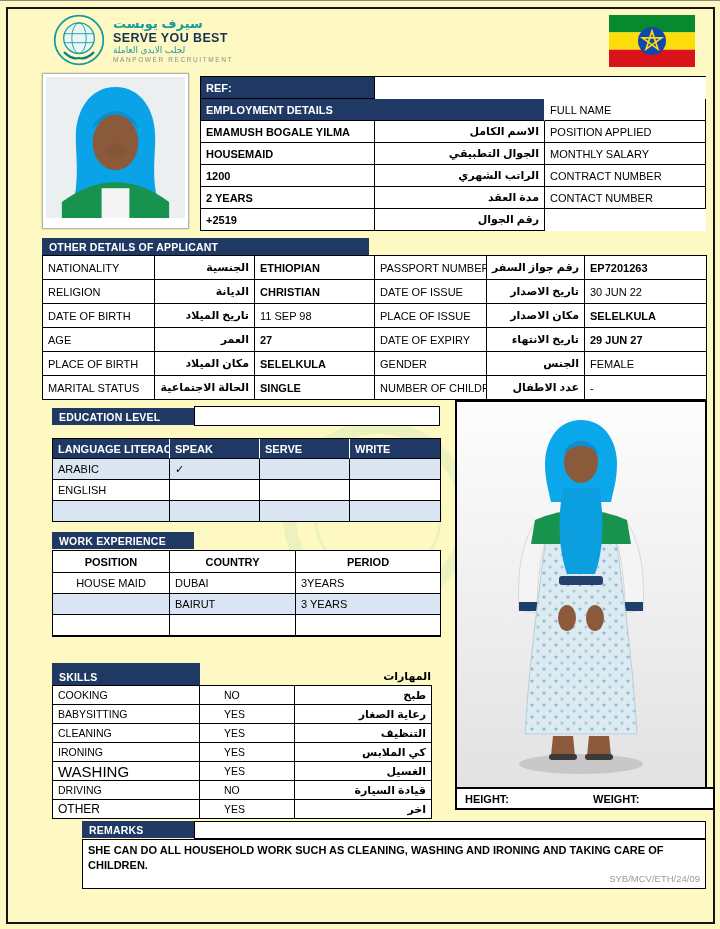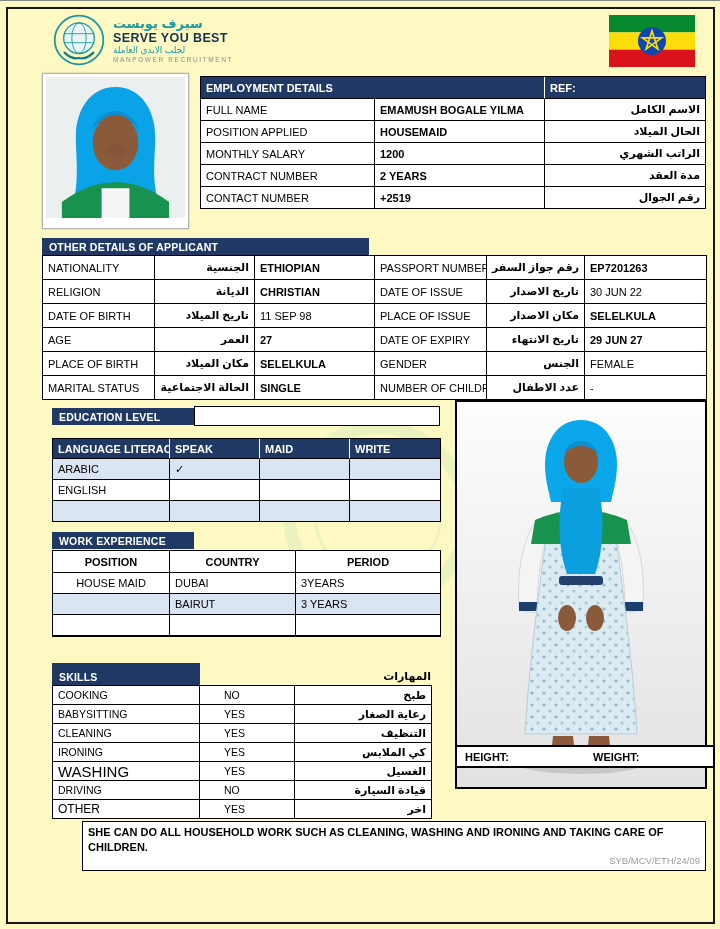--- a/index.html
+++ b/index.html
@@ -80,30 +80,30 @@
       <path d="M70,10 C44,10 30,34 30,60 C30,80 33,96 29,120 L29,142 L111,142 L111,118 C107,96 110,80 110,60 C110,34 96,10 70,10 Z" fill="#0aa3e8"></path>
       <path d="M46,52 Q70,30 94,52 Q87,36 70,34 Q53,36 46,52 Z" fill="#0c8fd0"></path>
       <ellipse cx="70" cy="66" rx="23" ry="28" fill="#8a5a3b"></ellipse>
       <ellipse cx="70" cy="74" rx="11" ry="7" fill="#7d4f33" opacity=".35"></ellipse>
       <path d="M16,142 L16,126 Q42,106 70,106 Q98,106 124,126 L124,142 Z" fill="#18934f"></path>
       <path d="M56,112 L84,112 L84,142 L56,142 Z" fill="#f5f5f5"></path>
     </svg>
   </div>
 
   <div class="abs tbl" style="left:200px;top:75px;grid-template-columns:174px 170px 161px;grid-auto-rows:22px">
+    <div class="hcell">REF:</div>
     <div class="hcell wsep" style="grid-column:1/3">EMPLOYMENT DETAILS</div>
-    <div class="hcell">REF:</div>
 
     <div class="lbl">FULL NAME</div>
     <div class="b">EMAMUSH BOGALE YILMA</div>
     <div class="ar">الاسم الكامل</div>
 
     <div class="lbl">POSITION APPLIED</div>
     <div class="b">HOUSEMAID</div>
-    <div class="ar">الحال الميلاد</div>
+    <div class="ar">الجوال التطبيقي</div>
 
     <div class="lbl">MONTHLY SALARY</div>
     <div class="b">1200</div>
     <div class="ar">الراتب الشهري</div>
 
     <div class="lbl">CONTRACT NUMBER</div>
     <div class="b">2 YEARS</div>
     <div class="ar">مدة العقد</div>
 
     <div class="lbl">CONTACT NUMBER</div>
@@ -156,21 +156,21 @@
     <div class="ar">عدد الاطفال</div>
     <div class="n">-</div>
   </div>
 
   <div class="abs navybar" style="left:52px;top:407px;width:142px;height:17px">EDUCATION LEVEL</div>
   <div class="abs" style="left:194px;top:405px;width:246px;height:20px;border:1px solid #000;background:#fff"></div>
 
   <div class="abs tbl" style="left:52px;top:437px;grid-template-columns:117px 90px 90px 91px;grid-template-rows:20px 21px 21px 21px">
     <div class="hcell wsep">LANGUAGE LITERACY</div>
     <div class="hcell wsep">SPEAK</div>
-    <div class="hcell wsep">MAID</div>
+    <div class="hcell wsep">SERVE</div>
     <div class="hcell">WRITE</div>
 
     <div class="rowblue">ARABIC</div>
     <div class="rowblue chk">✓</div>
     <div class="rowblue"></div>
     <div class="rowblue"></div>
 
     <div>ENGLISH</div>
     <div></div>
     <div></div>
@@ -241,21 +241,21 @@
 
       <ellipse cx="110" cy="216" rx="9" ry="13" fill="#8a5a3b"></ellipse>
       <ellipse cx="138" cy="216" rx="9" ry="13" fill="#8a5a3b"></ellipse>
 
       <path d="M96,334 L116,334 L118,354 L94,354 Z" fill="#8a5a3b"></path>
       <path d="M132,334 L152,334 L154,354 L130,354 Z" fill="#8a5a3b"></path>
       <rect x="92" y="352" width="28" height="6" rx="3" fill="#3a3a3a"></rect>
       <rect x="128" y="352" width="28" height="6" rx="3" fill="#3a3a3a"></rect>
     </svg>
   </div>
-  <div class="abs hwrow" style="left:455px;top:744px;width:260px;height:23px">
+  <div class="abs hwrow" style="left:455px;top:786px;width:260px;height:23px">
     <div>HEIGHT:</div>
     <div>WEIGHT:</div>
   </div>
 
   <div class="abs skhead" style="left:52px;top:667px;width:381px;height:17px">
     <div class="navybar" style="width:148px;height:28px">SKILLS</div>
     <div class="arh">المهارات</div>
   </div>
 
   <div class="abs tbl" style="left:52px;top:684px;grid-template-columns:147px 95px 137px;grid-auto-rows:19px;font-size:10.5px">
@@ -282,18 +282,22 @@
     <div style="font-size:10.5px">DRIVING</div>
     <div style="font-size:10.5px;padding-left:24px">NO</div>
     <div class="ar">قيادة السيارة</div>
 
     <div style="font-size:12px">OTHER</div>
     <div style="font-size:10.5px;padding-left:24px">YES</div>
     <div class="ar">اخر</div>
   </div>
 
   <div class="abs" style="left:82px;top:820px;width:624px">
+    <div class="remarks-head">
+      <div class="navybar" style="width:112px;height:17px">REMARKS</div>
+      <div class="remarks-box"></div>
+    </div>
     <div class="remarks-body">
       <span>SHE CAN DO ALL HOUSEHOLD WORK SUCH AS CLEANING, WASHING AND IRONING AND TAKING CARE OF CHILDREN.</span>
       <span class="doccode">SYB/MCV/ETH/24/09</span>
     </div>
   </div>
 </div>
 
 </body></html>

